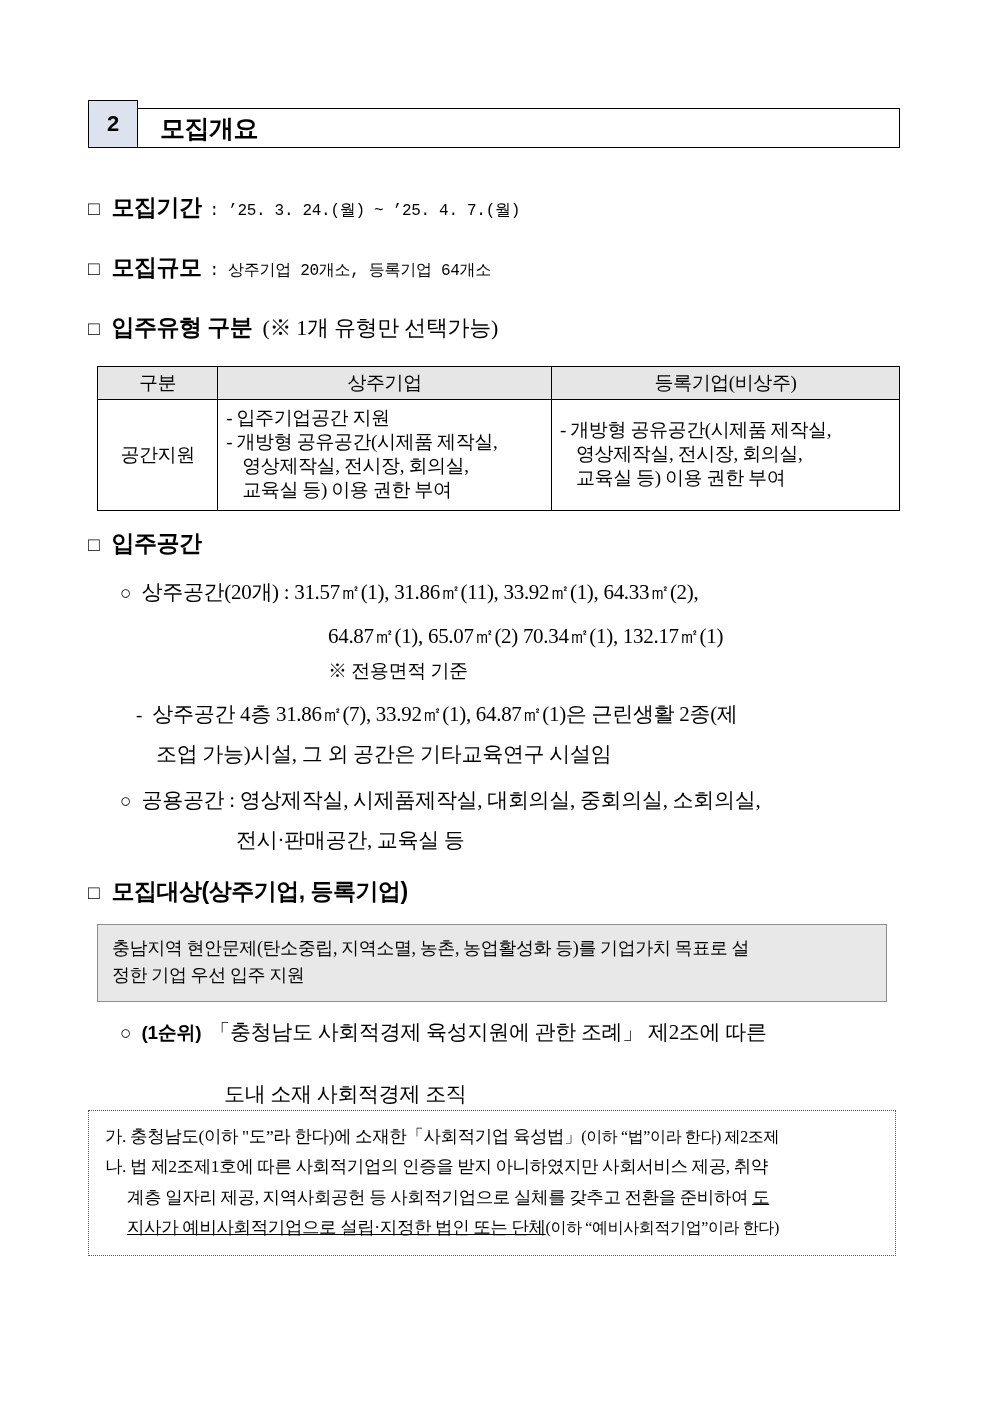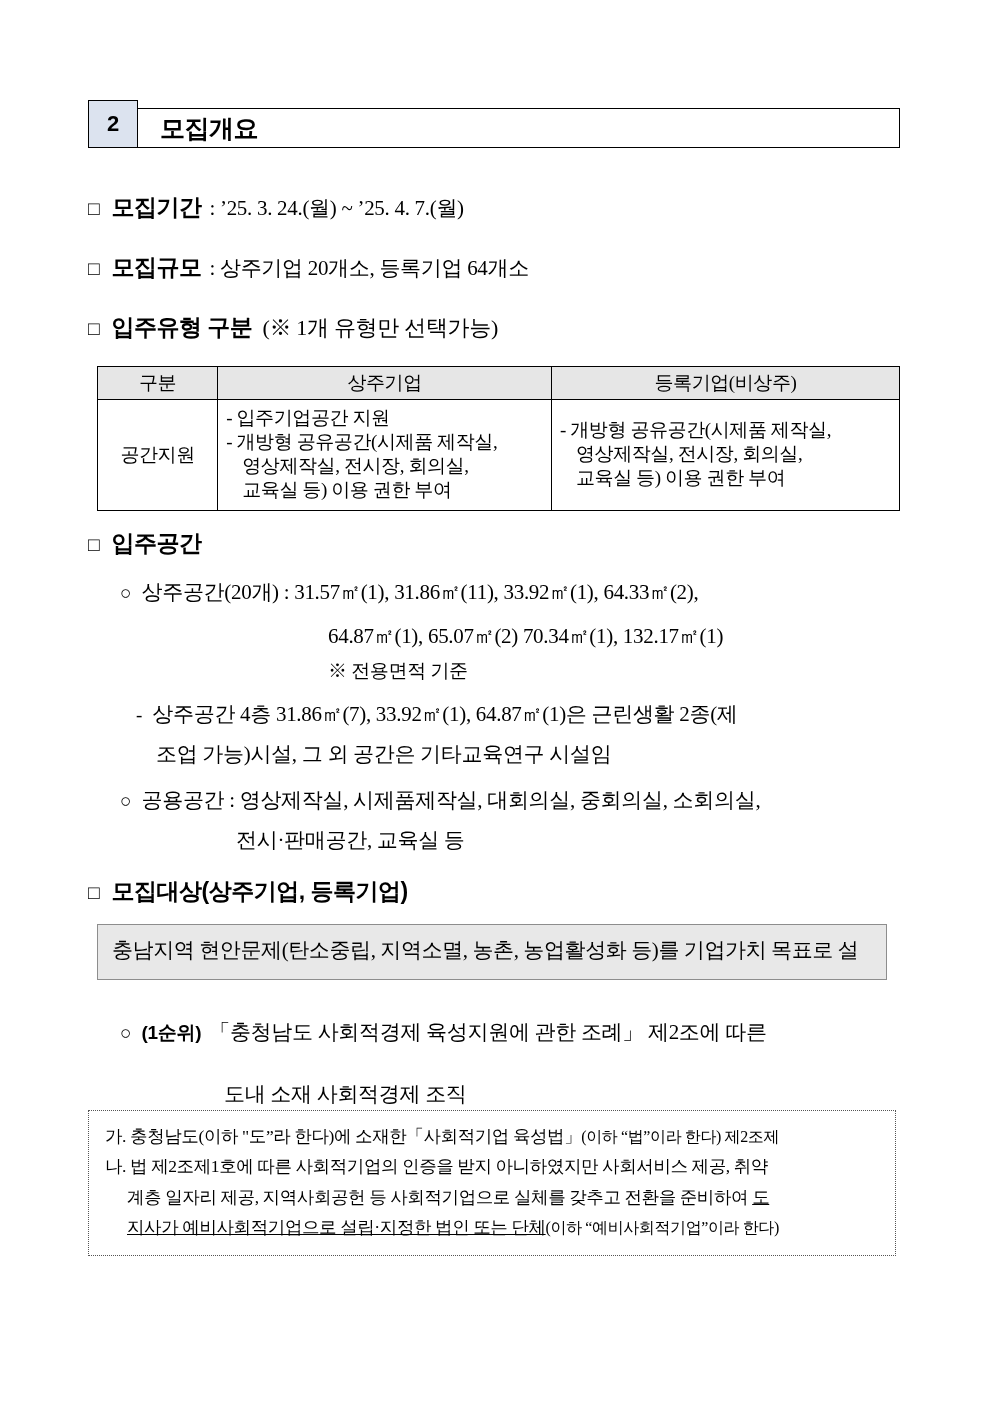--- a/index.html
+++ b/index.html
@@ -69,22 +69,22 @@
     margin-right: 12px;
     font-family: "Liberation Sans", sans-serif;
   }
   .sq-label {
     font-size: 23px;
     font-weight: bold;
     font-family: "Liberation Sans", sans-serif;
     letter-spacing: -0.5px;
   }
   .sq-body {
-    font-size: 21px;
-    font-family: Liberation Serif, serif;
+    font-size: 16px;
+    font-family: Liberation Mono, monospace;
     letter-spacing: -0.3px;
   }
   .sq-note {
     font-size: 22px;
     font-family: "Liberation Serif", serif;
     letter-spacing: -0.3px;
   }
 
   
   .type-table {
@@ -144,21 +144,21 @@
   
   .shade-box {
     position: absolute;
     left: 97px;
     top: 924px;
     width: 790px;
     box-sizing: border-box;
     border: 1px solid #8d8d8d;
     background: #e8e8e8;
     padding: 10px 14px 12px 14px;
-    font-size: 21px;
+    font-size: 18px;
     line-height: 1.5;
     letter-spacing: -0.4px;
   }
 
   
   .dotted-box {
     position: absolute;
     left: 88px;
     top: 1110px;
     width: 808px;
@@ -253,20 +253,21 @@
   </div>
   <div class="plain-row" style="left:236px; top:826px;">전시·판매공간, 교육실 등</div>
 
   <div class="sq-item" style="left:88px; top:876px;">
     <span class="sq-mark">□</span>
     <span class="sq-label">모집대상(상주기업, 등록기업)</span>
   </div>
 
   <div class="shade-box">
     <div>충남지역 현안문제(탄소중립, 지역소멸, 농촌, 농업활성화 등)를 기업가치 목표로 설</div>
+    <div>정한 기업 우선 입주 지원</div>
   </div>
 
   <div class="circ-row" style="left:120px; top:1018px;">
     <span class="circ-mark">○</span>
     <span class="circ-text" style="font-family:'Liberation Sans',sans-serif; font-weight:bold; font-size:19px; margin-right:8px;">(1순위)</span>
     <span class="circ-text">「충청남도 사회적경제 육성지원에 관한 조례」 제2조에 따른</span>
   </div>
   <div class="plain-row" style="left:224px; top:1080px;">도내 소재 사회적경제 조직</div>
 
   <div class="dotted-box">

